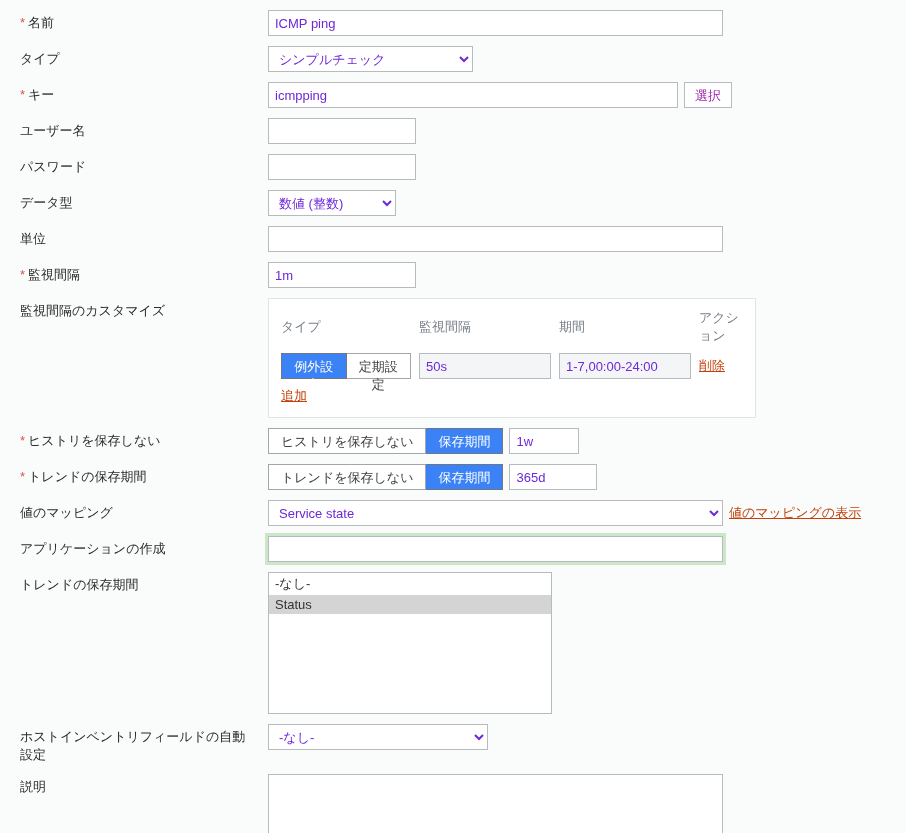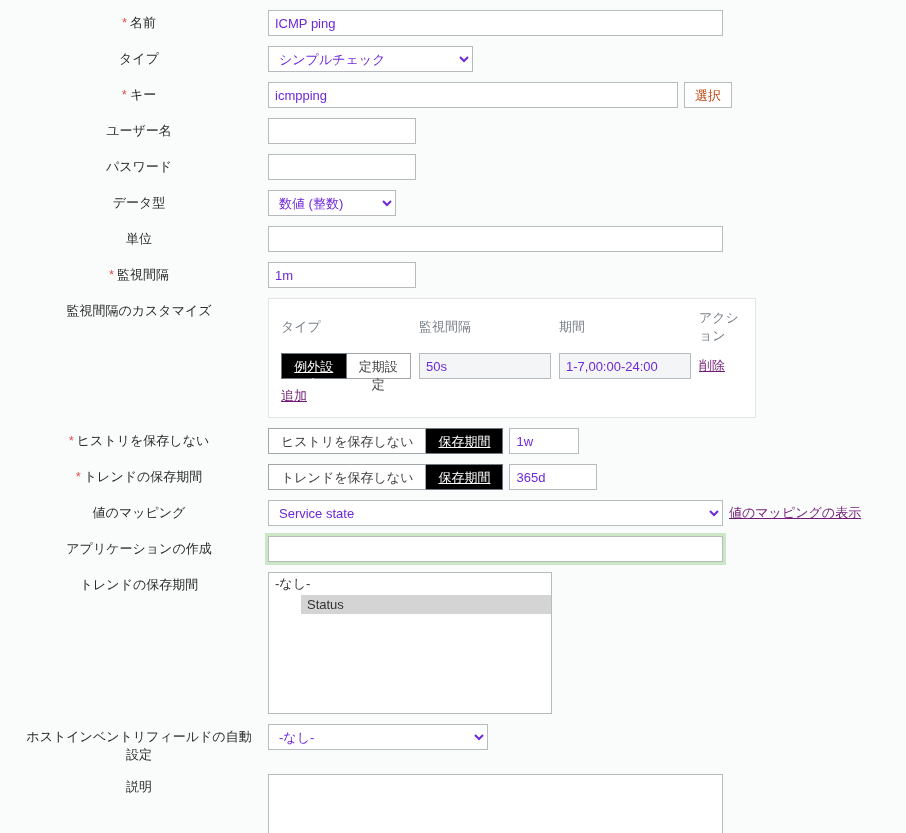--- a/index.html
+++ b/index.html
@@ -12,21 +12,21 @@
     width: 906px;
   }
   .form-wrap { padding: 10px 20px 30px 20px; }
   .row {
     display: flex;
     align-items: flex-start;
     margin-bottom: 10px;
   }
   .label-cell {
     flex: 0 0 248px;
-    text-align: center;
+    text-align: left;
     padding-right: 10px;
     padding-top: 4px;
     color: #2b2b2b;
   }
   .req { color: #d9534f; margin-right: 3px; }
   .field-cell {
     flex: 1;
     display: flex;
     align-items: center;
     gap: 6px;
@@ -45,41 +45,40 @@
   .w-med { width: 205px; }
   .w-sm  { width: 148px; }
   .w-xs  { width: 128px; }
   .btn {
     border: 1px solid #b7bbbe;
     background: #fff;
     padding: 4px 10px;
     font-size: 13px;
     cursor: pointer;
     height: 26px;
-    color: #c2410c;
+    color: #a21caf;
   }
   .btn-group { display: inline-flex; }
   .btn-group .seg {
     border: 1px solid #a3a6a8;
     background: #fff;
     padding: 4px 12px;
     font-size: 13px;
     cursor: pointer;
     height: 26px;
     color: #404040;
   }
   .btn-group .seg + .seg { border-left: none; }
   .btn-group .seg.active {
-    background: #000000;
+    background: #3b82f6;
     color: #fff;
     border-color: #6f7780;
-    text-decoration: underline;
   }
   .link {
-    color: #701a75;
+    color: #c2410c;
     text-decoration: underline;
     cursor: pointer;
     font-size: 13px;
   }
   .interval-box {
     border: 1px solid #e1e3e4;
     background: #fff;
     width: 488px;
     padding: 10px 12px 12px 12px;
   }
@@ -100,21 +99,21 @@
   }
   .multi-list {
     border: 1px solid #b7bbbe;
     background: #fff;
     width: 284px;
     height: 142px;
     overflow: auto;
     font-size: 13px;
   }
   .multi-list .opt { padding: 2px 6px; cursor: pointer; }
-  .multi-list .opt.selected { background: #d4d4d4; margin-left: 32px; }
+  .multi-list .opt.selected { background: #d4d4d4; }
   .green-highlight {
     outline: 3px solid #cbe7c7;
     outline-offset: 0;
   }
   .desc-area {
     width: 455px;
     height: 80px;
     resize: none;
   }
 </style>

